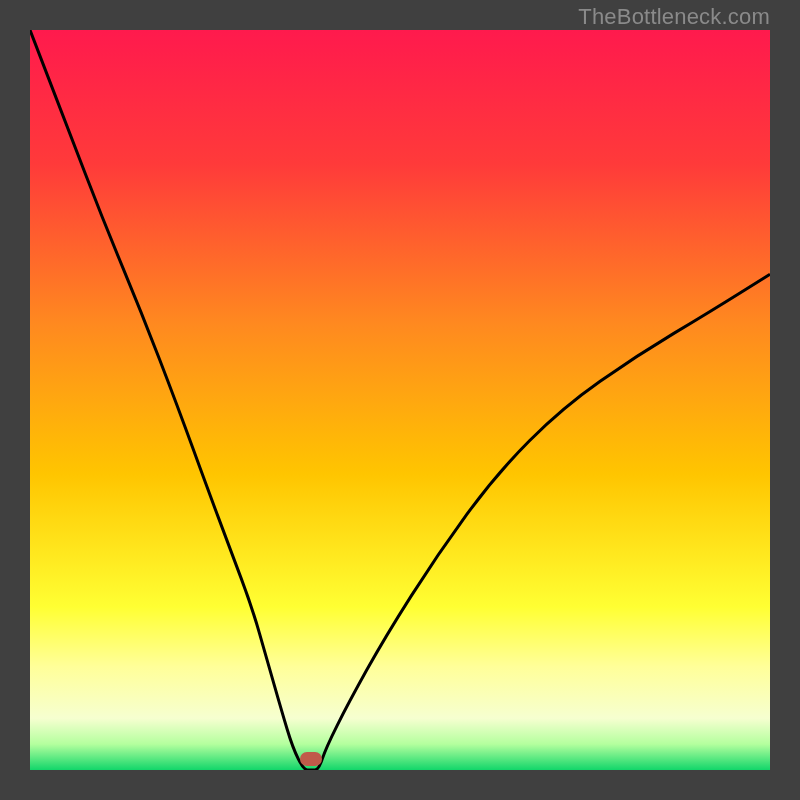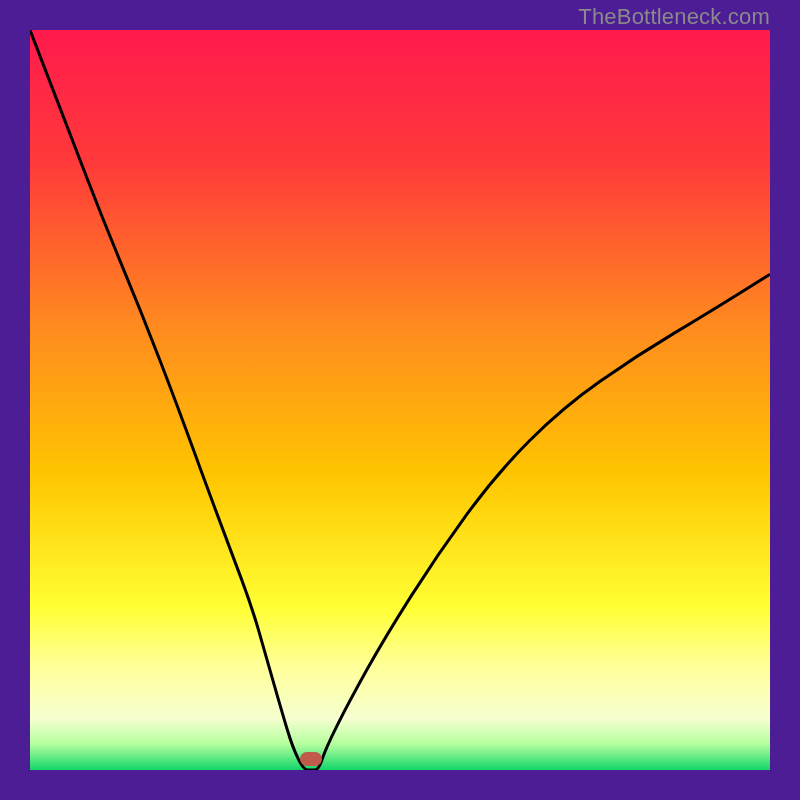--- a/index.html
+++ b/index.html
@@ -8,21 +8,21 @@
     width: 800px;
     height: 800px;
     background: #000;
     overflow: hidden;
     font-family: Arial, Helvetica, sans-serif;
   }
   .frame {
     position: relative;
     width: 800px;
     height: 800px;
-    background: #4c1d95;
+    background: #404040;
   }
   .plot-area {
     position: absolute;
     left: 30px;
     top: 30px;
     width: 740px;
     height: 740px;
     overflow: hidden;
   }
   .gradient-bg {

